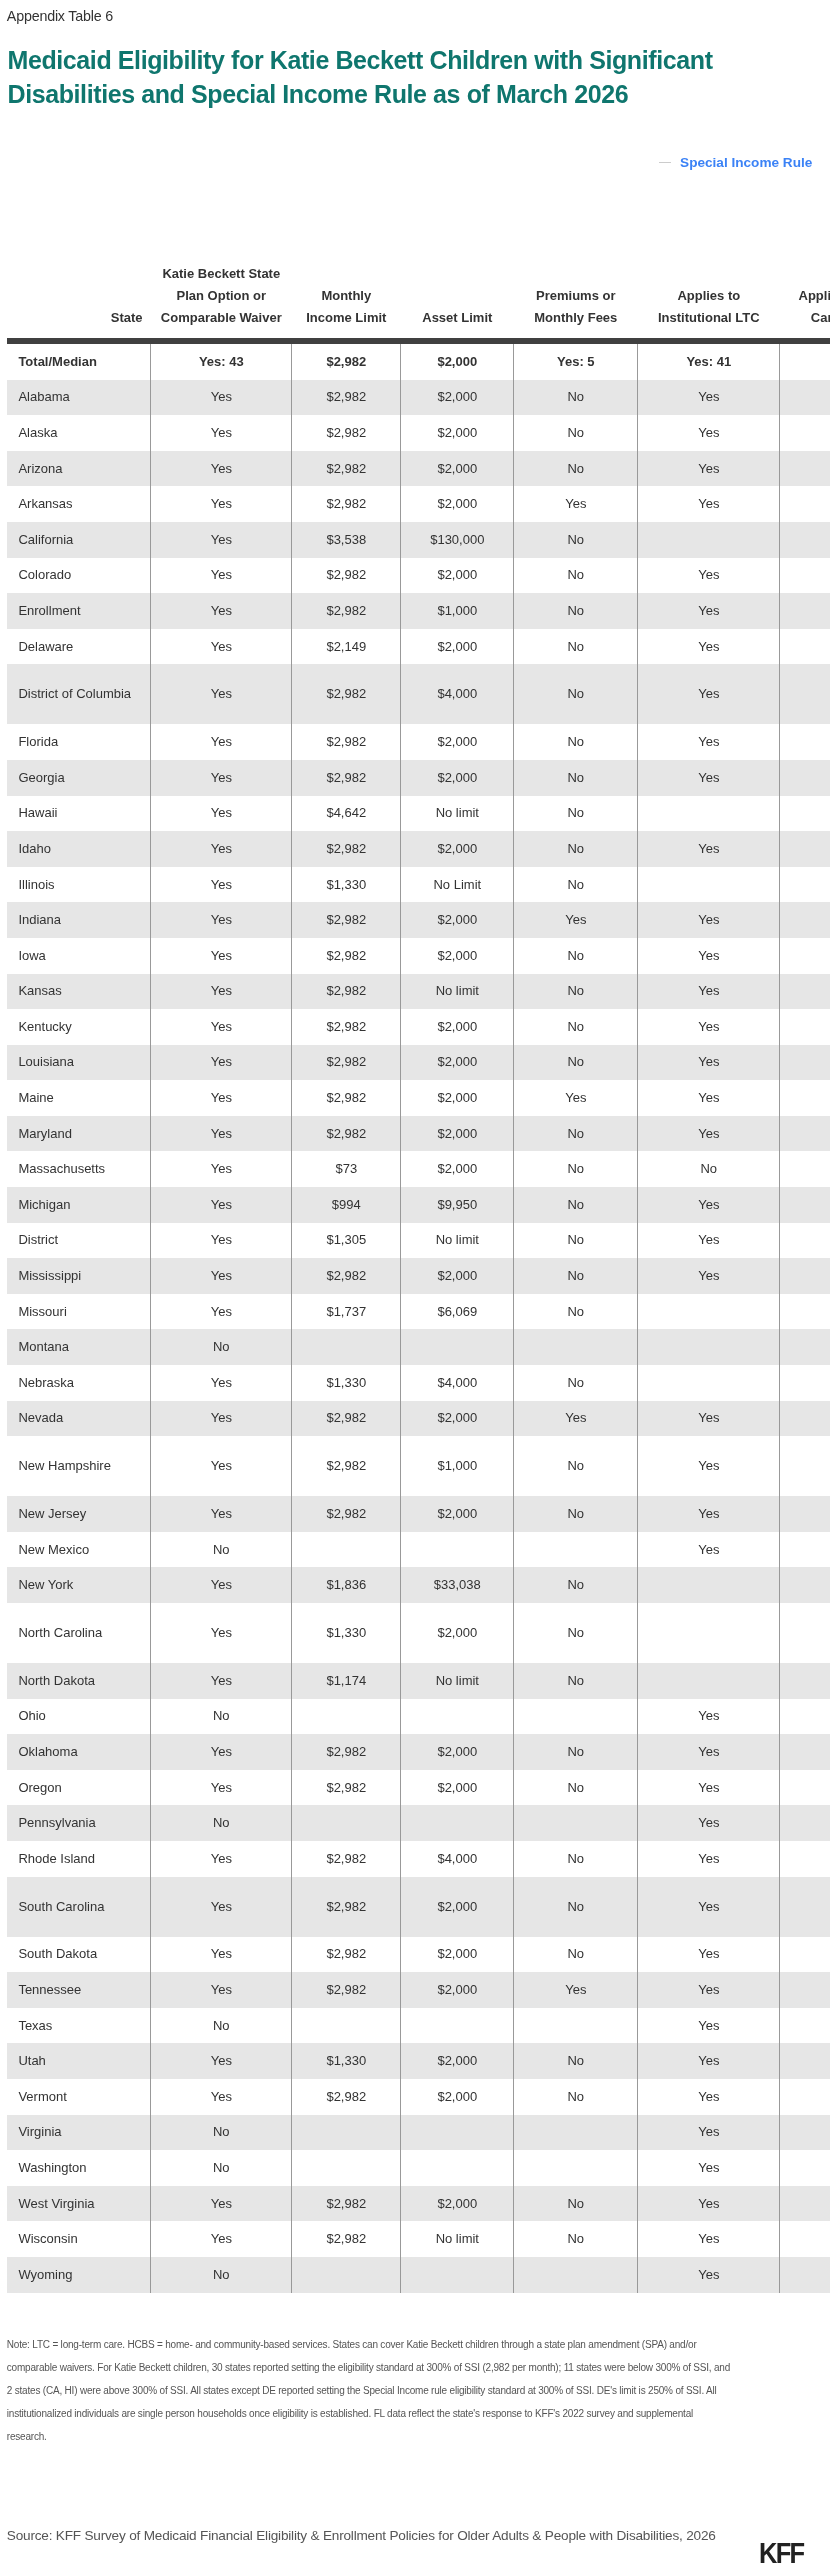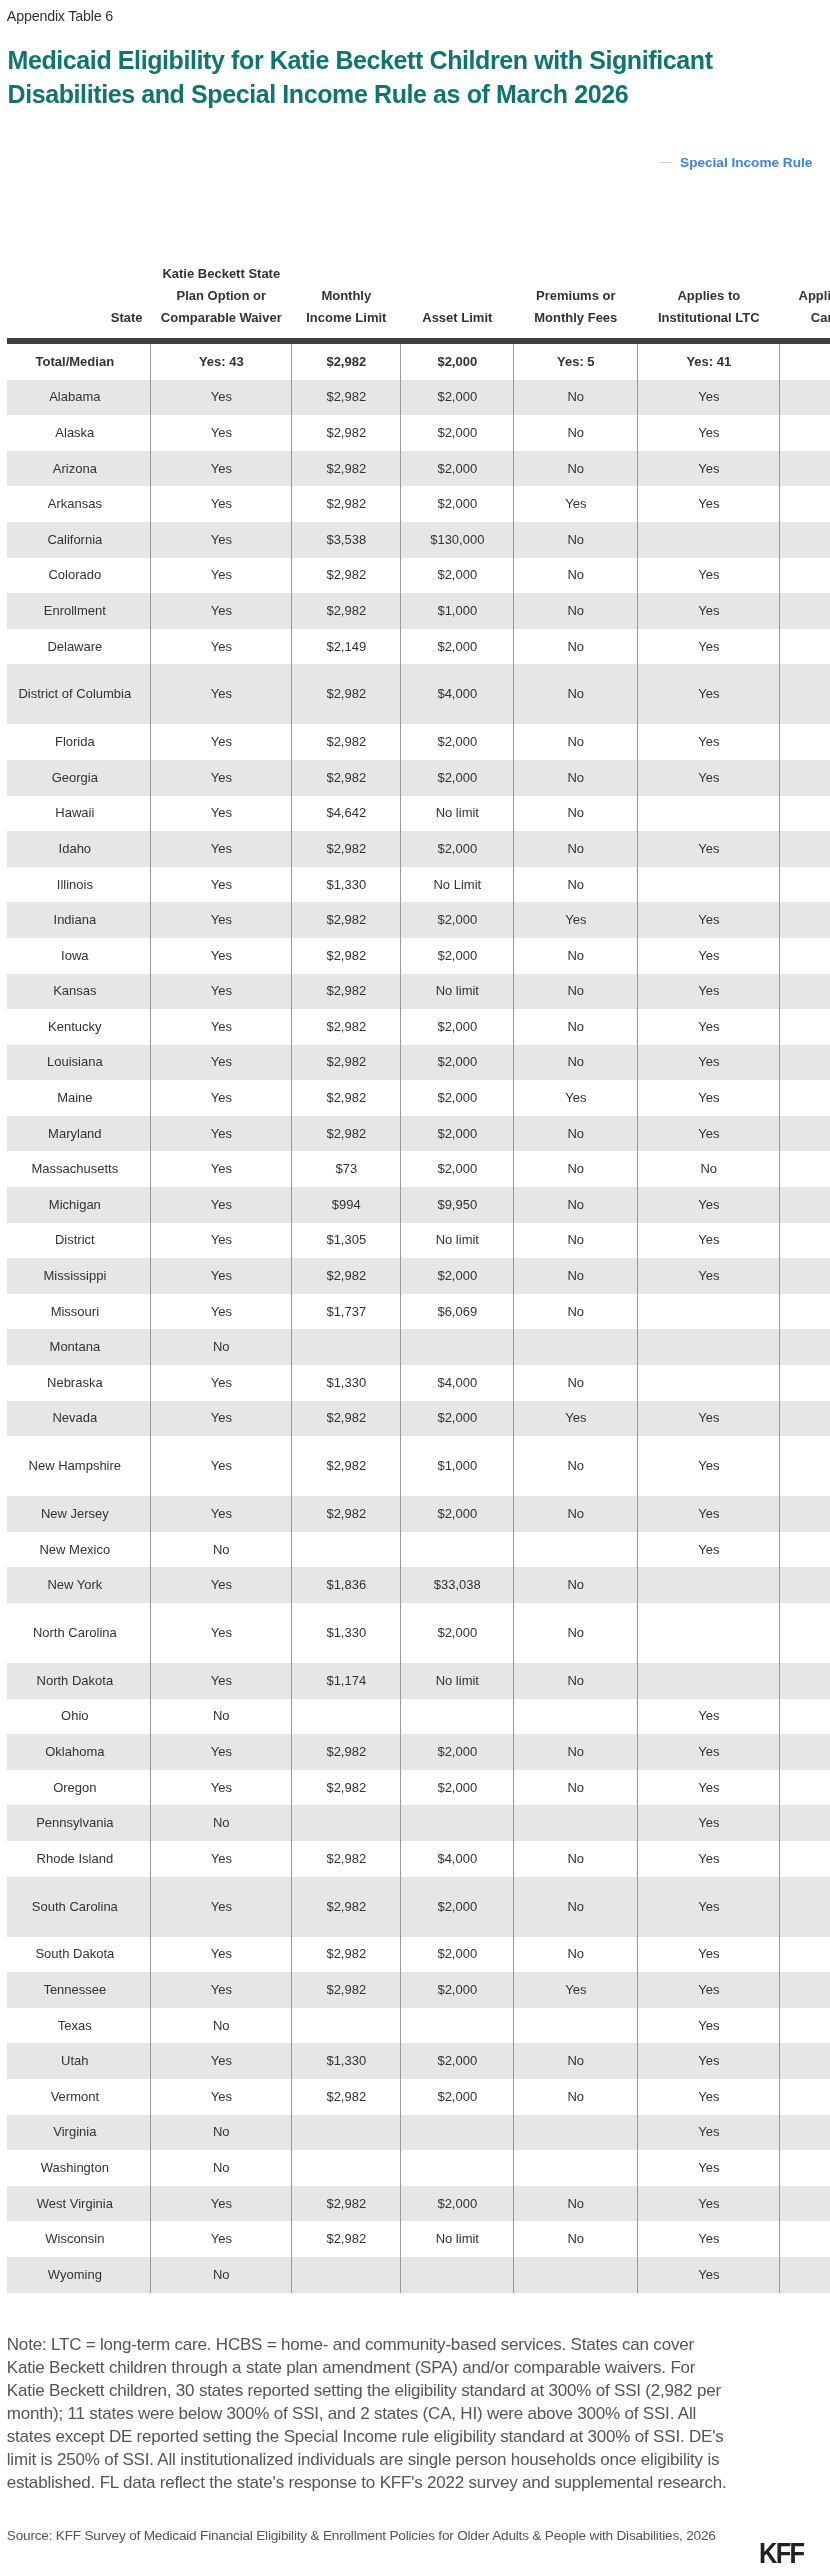--- a/index.html
+++ b/index.html
@@ -31,27 +31,27 @@
   thead th {
     height: 157px; vertical-align: bottom; font-weight: bold; font-size: 13px;
     line-height: 22px; color: #333; padding: 0 8.2px 9.5px 8.2px; text-align: center;
     border-bottom: 6px solid #404040; box-sizing: border-box;
   }
   thead th.left { text-align: right; padding-left: 11.6px; }
   tbody td {
     font-size: 13px; line-height: 22px; color: #333; text-align: center;
     border-left: 1.4px solid #999; padding: 6.8px 5.4px; height: 35px; box-sizing: border-box;
   }
-  tbody td.state { text-align: center; border-left: none; padding-left: 11.6px; padding-right: 19px; }
+  tbody td.state { text-align: left; border-left: none; padding-left: 11.6px; padding-right: 19px; }
   tbody tr.total td { font-weight: bold; height: 36px; }
   tbody tr.stripe td { background: #e6e6e6; }
   tbody tr.tall td { height: 60px; }
   .note {
     position: absolute; left: 6.8px; top: 2333px; width: 725px;
-    font-size: 17px; line-height: 23px; color: #555; letter-spacing: -0.2px; margin: 0;
+    font-size: 10px; line-height: 23px; color: #555; letter-spacing: -0.2px; margin: 0;
   }
   .source {
     position: absolute; left: 6.8px; top: 2524px; width: 725px;
     font-size: 13.6px; line-height: 23px; color: #555; letter-spacing: -0.2px; margin: 0;
   }
   .logo {
     position: absolute; left: 759px; top: 2538px; font-size: 30px; font-weight: bold;
     color: #222; letter-spacing: -2px; line-height: 30px; transform: scaleX(0.85); transform-origin: left;
   }
 </style>

